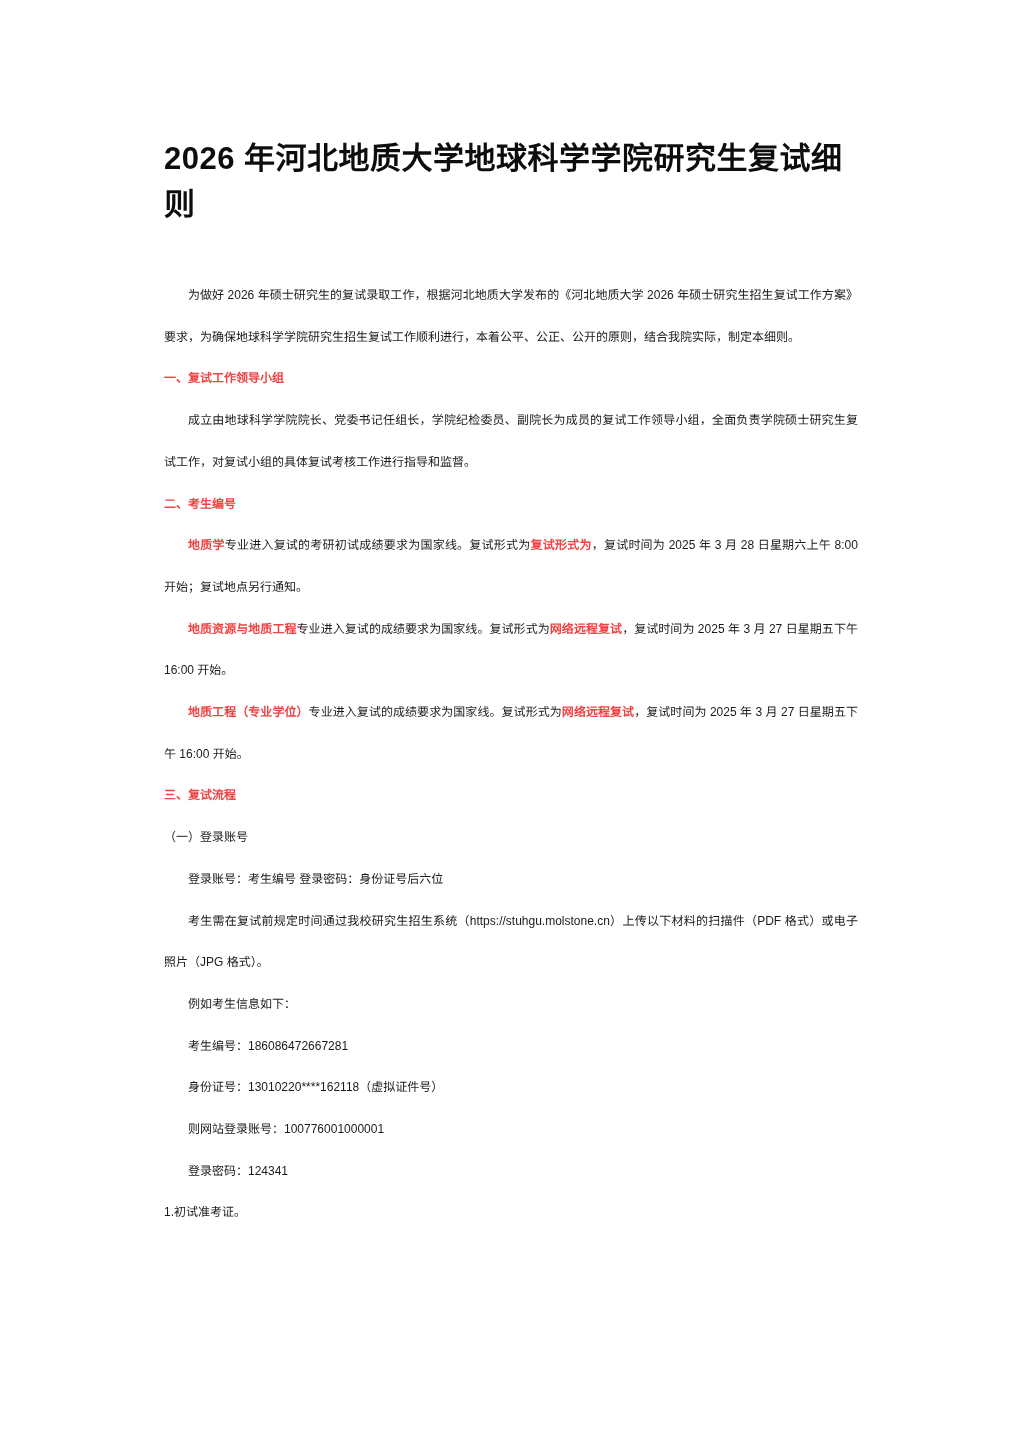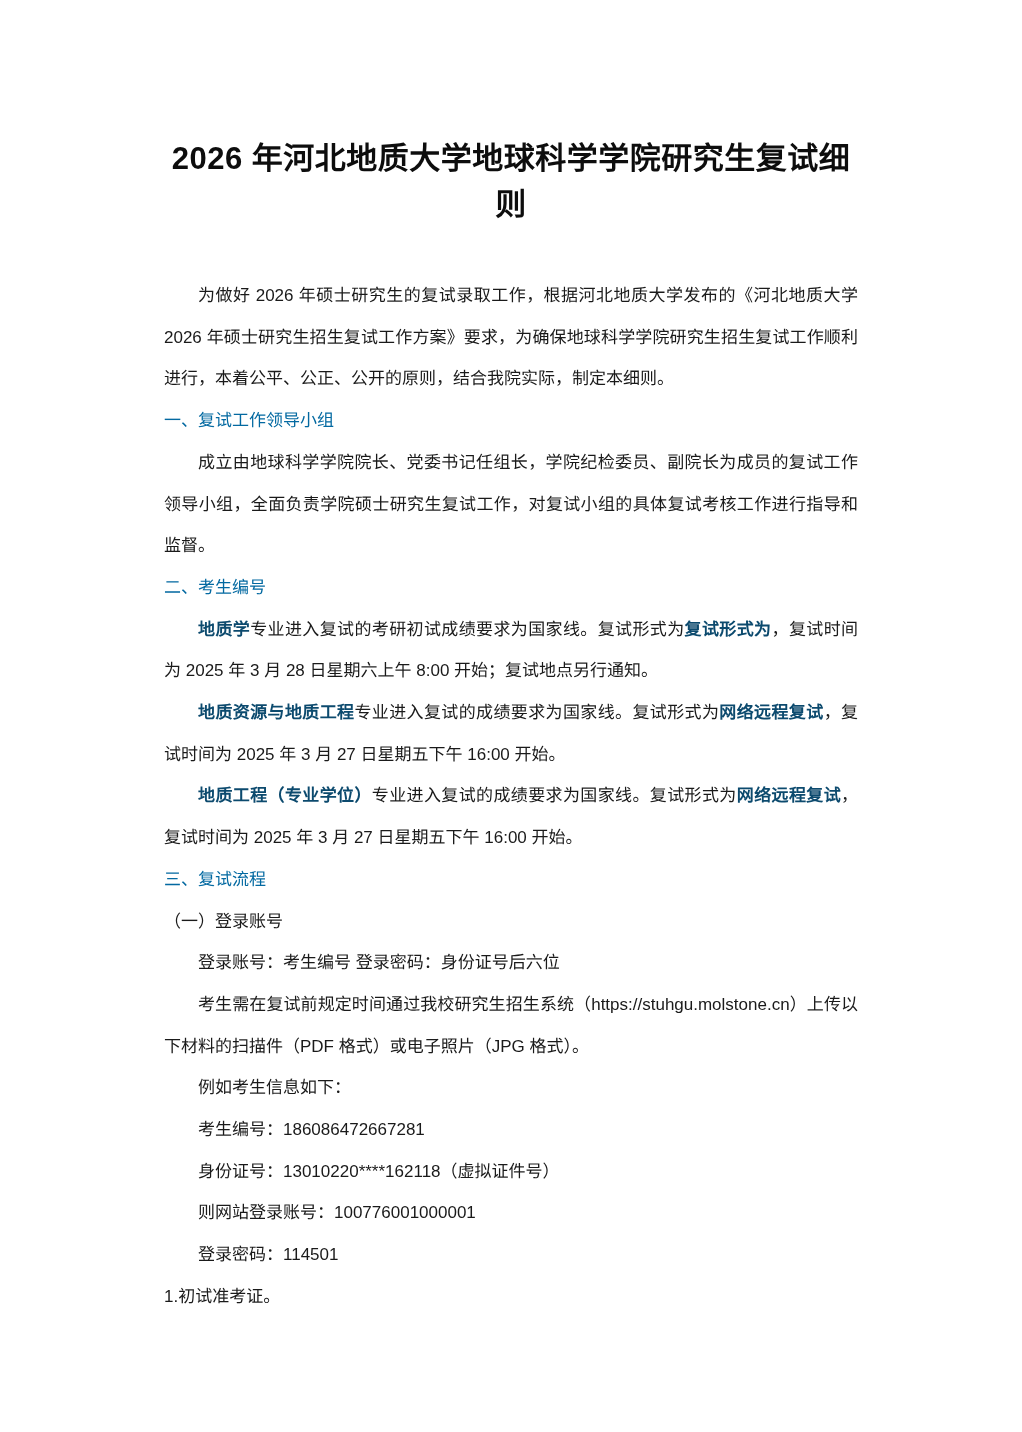--- a/index.html
+++ b/index.html
@@ -20,43 +20,43 @@
   .content {
     box-sizing: border-box;
     width: 100%;
     padding: 136px 164px 0 164px;
   }
   .doc-title {
     margin: 0 0 47px 0;
     font-size: 31px;
     line-height: 46px;
     font-weight: 700;
-    text-align: center;
+    text-align: left;
     color: #0d0d0d;
     letter-spacing: 0.5px;
   }
   .body-text {
-    font-size: 17px;
+    font-size: 12px;
     line-height: 41.7px;
     text-align: justify;
   }
   .body-text p {
     margin: 0;
     padding: 0;
   }
   .indent {
     text-indent: 2em;
   }
   .heading {
-    font-weight: 400;
-    color: #0369a1;
+    font-weight: 700;
+    color: #ef4444;
   }
   b {
     font-weight: 700;
-    color: #0c4a6e;
+    color: #ef4444;
   }
   .nowrap {
     white-space: nowrap;
   }
 </style>
 </head>
 <body>
 
 <div class="page">
   <div class="content">
@@ -88,19 +88,19 @@
       <p class="indent"><span>考生需在复试前规定时间通过我校研究生招生系统</span><span class="nowrap">（https://stuhgu.molstone.cn）</span><span>上传以下材料的扫描件（PDF 格式）或电子照片（JPG 格式）。</span></p>
 
       <p class="indent">例如考生信息如下：</p>
 
       <p class="indent">考生编号：186086472667281</p>
 
       <p class="indent">身份证号：13010220****162118（虚拟证件号）</p>
 
       <p class="indent">则网站登录账号：100776001000001</p>
 
-      <p class="indent">登录密码：114501</p>
+      <p class="indent">登录密码：124341</p>
 
       <p>1.初试准考证。</p>
 
     </div>
   </div>
 </div>
 
 </body></html>

